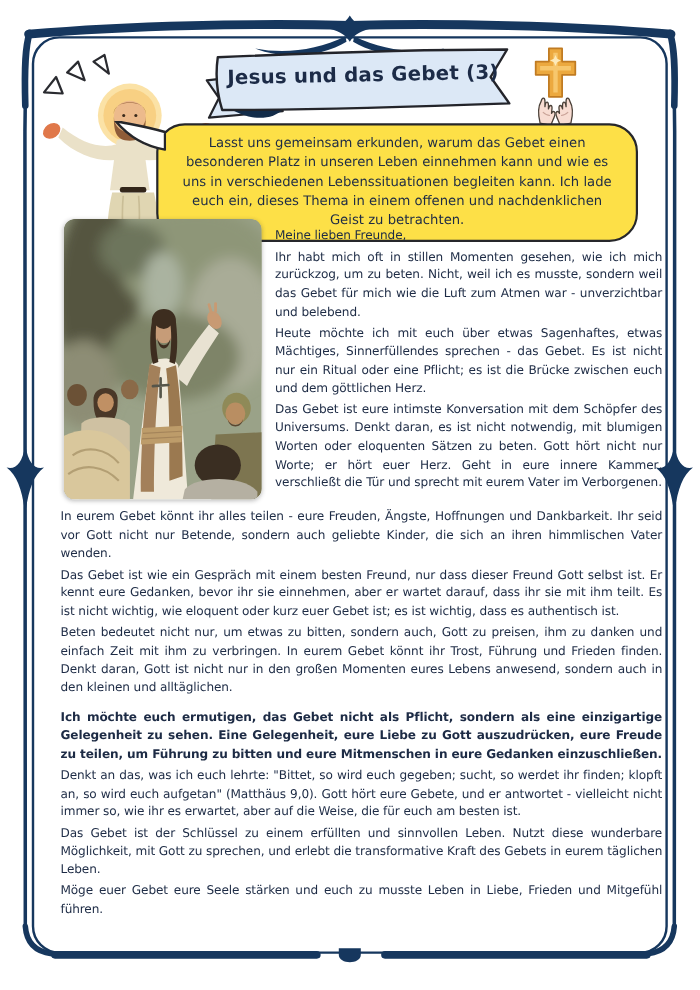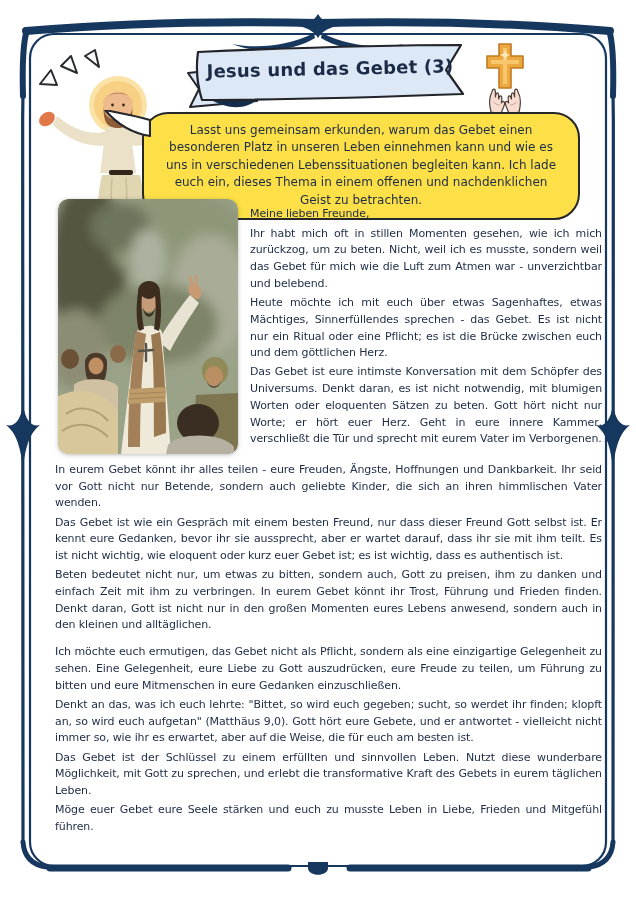--- a/index.html
+++ b/index.html
@@ -30,21 +30,21 @@
     width:180px; height:255px; border-radius:10px; overflow:hidden; flex:none;
     box-shadow:0 1px 4px rgba(40,40,40,.3);
   }
   .photo svg { display:block; }
   .col-text { flex:1; padding-top:4px; }
   .body-text p {
     margin:0 0 2.5px; font-size:11px; line-height:1.52; text-align:justify;
     color:#1d2b45; letter-spacing:-0.1px;
   }
   .full-text { position:relative; z-index:2; padding:8px 34px 0 55px; }
-  .gap-before { margin-top:10px !important; }
+  .gap-before { margin-top:10px !important;font-weight:bold; }
 </style>
 </head>
 <body>
 
 <div class="page">
 
   <svg class="frame-svg" viewBox="0 0 636 900" aria-hidden="true">
     <g stroke="#16375e" fill="none">
       <rect x="30" y="34" width="576" height="832" rx="24" stroke-width="2.2"></rect>
       <path d="M 26,31 C 120,23 230,21 318,23 C 406,21 516,23 610,31" stroke-width="8" stroke-linecap="round"></path>
@@ -191,21 +191,21 @@
     <div class="col-text body-text">
       <p>Meine lieben Freunde,</p>
       <p>Ihr habt mich oft in stillen Momenten gesehen, wie ich mich zurückzog, um zu beten. Nicht, weil ich es musste, sondern weil das Gebet für mich wie die Luft zum Atmen war - unverzichtbar und belebend.</p>
       <p>Heute möchte ich mit euch über etwas Sagenhaftes, etwas Mächtiges, Sinnerfüllendes sprechen - das Gebet. Es ist nicht nur ein Ritual oder eine Pflicht; es ist die Brücke zwischen euch und dem göttlichen Herz.</p>
       <p>Das Gebet ist eure intimste Konversation mit dem Schöpfer des Universums. Denkt daran, es ist nicht notwendig, mit blumigen Worten oder eloquenten Sätzen zu beten. Gott hört nicht nur Worte; er hört euer Herz. Geht in eure innere Kammer, verschließt die Tür und sprecht mit eurem Vater im Verborgenen.</p>
     </div>
   </div>
 
   <div class="full-text body-text">
     <p>In eurem Gebet könnt ihr alles teilen - eure Freuden, Ängste, Hoffnungen und Dankbarkeit. Ihr seid vor Gott nicht nur Betende, sondern auch geliebte Kinder, die sich an ihren himmlischen Vater wenden.</p>
-    <p>Das Gebet ist wie ein Gespräch mit einem besten Freund, nur dass dieser Freund Gott selbst ist. Er kennt eure Gedanken, bevor ihr sie aussprecht, aber er wartet darauf, dass ihr sie mit ihm teilt. Es ist nicht wichtig, wie eloquent oder kurz euer Gebet ist; es ist wichtig, dass es authentisch ist.</p>
+    <p>Das Gebet ist wie ein Gespräch mit einem besten Freund, nur dass dieser Freund Gott selbst ist. Er kennt eure Gedanken, bevor ihr sie einnehmen, aber er wartet darauf, dass ihr sie mit ihm teilt. Es ist nicht wichtig, wie eloquent oder kurz euer Gebet ist; es ist wichtig, dass es authentisch ist.</p>
     <p>Beten bedeutet nicht nur, um etwas zu bitten, sondern auch, Gott zu preisen, ihm zu danken und einfach Zeit mit ihm zu verbringen. In eurem Gebet könnt ihr Trost, Führung und Frieden finden. Denkt daran, Gott ist nicht nur in den großen Momenten eures Lebens anwesend, sondern auch in den kleinen und alltäglichen.</p>
     <p class="gap-before">Ich möchte euch ermutigen, das Gebet nicht als Pflicht, sondern als eine einzigartige Gelegenheit zu sehen. Eine Gelegenheit, eure Liebe zu Gott auszudrücken, eure Freude zu teilen, um Führung zu bitten und eure Mitmenschen in eure Gedanken einzuschließen.</p>
     <p>Denkt an das, was ich euch lehrte: "Bittet, so wird euch gegeben; sucht, so werdet ihr finden; klopft an, so wird euch aufgetan" (Matthäus 9,0). Gott hört eure Gebete, und er antwortet - vielleicht nicht immer so, wie ihr es erwartet, aber auf die Weise, die für euch am besten ist.</p>
     <p>Das Gebet ist der Schlüssel zu einem erfüllten und sinnvollen Leben. Nutzt diese wunderbare Möglichkeit, mit Gott zu sprechen, und erlebt die transformative Kraft des Gebets in eurem täglichen Leben.</p>
     <p>Möge euer Gebet eure Seele stärken und euch zu musste Leben in Liebe, Frieden und Mitgefühl führen.</p>
   </div>
 
 </div>
 
 </body></html>

